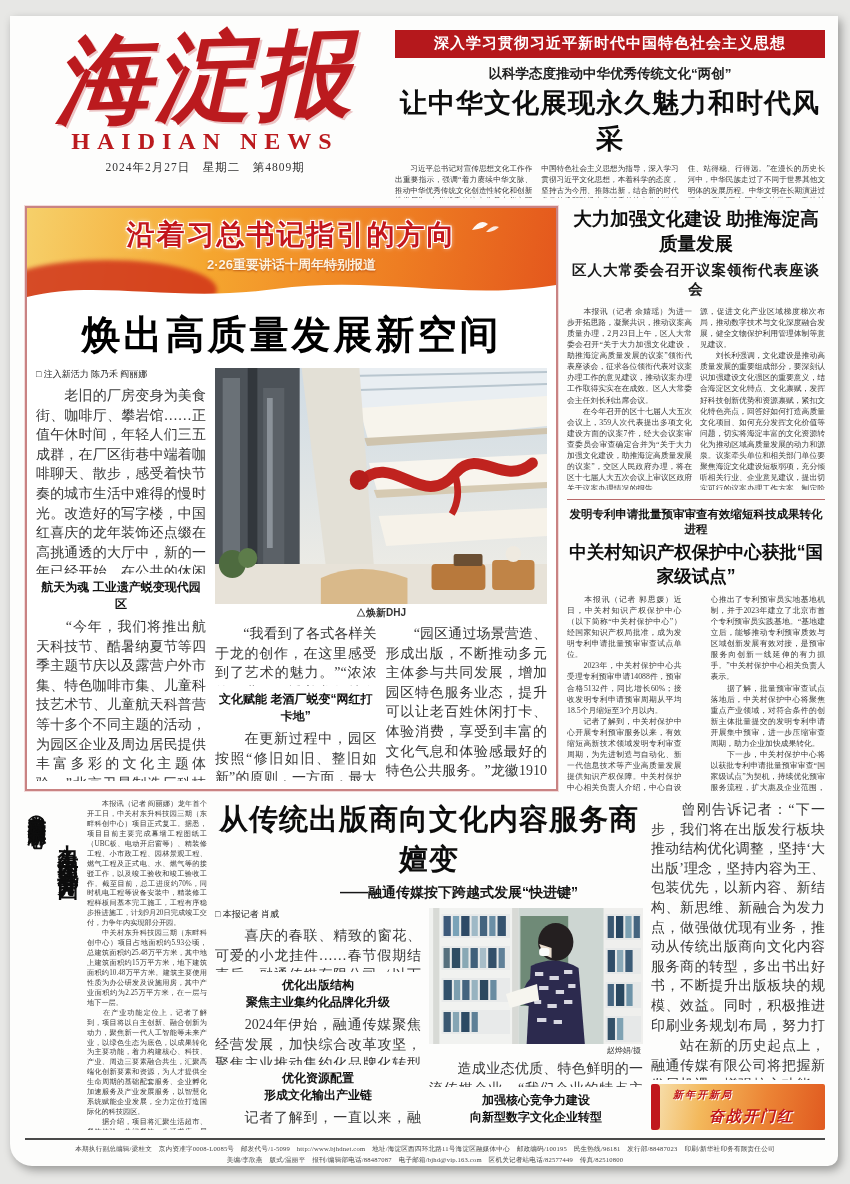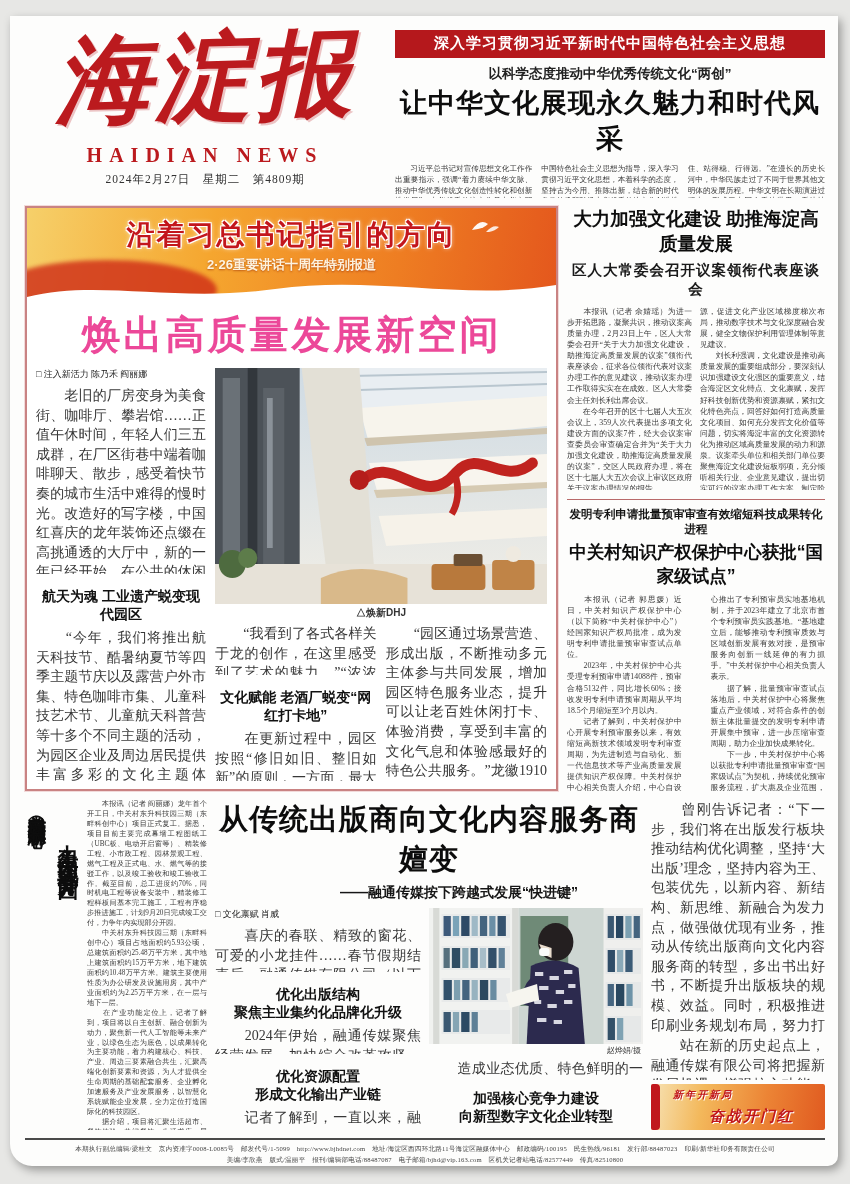--- a/index.html
+++ b/index.html
@@ -6,21 +6,21 @@
   html,body { width:850px; height:1184px; background:#e7e7e5; font-family:"Liberation Serif","DejaVu Serif",serif; }
   .stage { position:relative; width:850px; height:1184px; overflow:hidden; }
   .paper { position:absolute; left:10px; top:16px; width:828px; height:1150px; background:#fdfdfc;
            border-radius:0 0 10px 22px; box-shadow:3px 4px 10px rgba(0,0,0,.35); padding:14px 13px 6px 15px; }
 
   
   .header { display:flex; gap:10px; height:168px; }
   .masthead { width:360px; text-align:center; position:relative; }
   .mast-title { font-size:96px; font-weight:900; color:#bb1a1e; line-height:1.0; letter-spacing:4px;
                 font-style:italic; transform:rotate(-1.5deg); text-shadow:2px 2px 0 rgba(187,26,30,.25); white-space:nowrap; }
-  .mast-en { font-size:20px; font-weight:bold; color:#bb1a1e; letter-spacing:7px; margin-top:18px; }
+  .mast-en { font-size:24px; font-weight:bold; color:#bb1a1e; letter-spacing:7px; margin-top:2px; }
   .mast-org { font-size:11.5px; font-weight:bold; color:#bb1a1e; margin-top:5px; letter-spacing:1px; }
   .mast-date { font-size:11.5px; color:#333; margin-top:5px; letter-spacing:1px; }
   .head-right { flex:1; display:flex; flex-direction:column; }
   .slogan-bar { background:#b5181c; color:#fff; font-family:"Liberation Sans",sans-serif; font-weight:bold;
                 font-size:15px; text-align:center; padding:4px 0 5px; letter-spacing:1px; }
   .tr-kicker { text-align:center; font-family:"Liberation Sans",sans-serif; font-weight:bold; font-size:13.5px; color:#222; margin-top:7px; }
   .tr-headline { text-align:center; font-family:"Liberation Sans",sans-serif; font-weight:900; font-size:27px; color:#0d0d0d; margin-top:2px; letter-spacing:1px; }
   .tr-body { display:flex; gap:9px; margin-top:7px; flex:1; overflow:hidden; }
   .tr-col { flex:1; font-size:7.6px; line-height:1.42; color:#3a3a3a; text-align:justify; white-space:pre-line; overflow:hidden; }
 
@@ -28,27 +28,27 @@
   .main { display:flex; gap:9px; margin-top:8px; height:585px; }
   .feature { width:533px; border:2px solid #c98383; outline:1px solid #f2dada; position:relative; display:flex; flex-direction:column; background:#fff; }
   .fbanner { height:94px; position:relative; overflow:hidden;
              background:linear-gradient(100deg,#f6d06a 0%,#f5a62f 35%,#ee7d22 70%,#e4571d 100%); }
   .fbanner .swoosh { position:absolute; left:-30px; bottom:-18px; width:220px; height:60px; background:#cf2b17; border-radius:50%; filter:blur(2px); opacity:.8; }
   .fb-title { position:relative; text-align:center; font-family:"Liberation Sans",sans-serif; font-weight:900; font-size:28px; color:#c3161c; margin-top:8px; letter-spacing:2px;
               text-shadow:-1px -1px 0 #fff,1px -1px 0 #fff,-1px 1px 0 #fff,1px 1px 0 #fff,0 0 5px #fff; }
   .fb-sub { position:relative; text-align:center; font-family:"Liberation Sans",sans-serif; font-weight:bold; font-size:13px; color:#fdf3e0; margin-top:2px; text-shadow:0 1px 2px rgba(150,40,0,.6); }
   .fb-wave { position:absolute; bottom:-1px; left:0; width:100%; height:26px; display:block; }
   .dove { position:absolute; right:56px; top:8px; width:30px; height:20px; }
-  .f-headline { text-align:center; font-family:Liberation Mono, monospace; font-weight:900; font-size:39px; color:#ec4899; letter-spacing:3px; padding:6px 0 4px; }
+  .f-headline { text-align:center; font-family:Liberation Mono, monospace; font-weight:900; font-size:39px; color:#000000; letter-spacing:3px; padding:6px 0 4px; }
   .f-content { display:flex; gap:9px; padding:2px 9px 8px; flex:1; overflow:hidden; }
   .fcol1 { width:170px; display:flex; flex-direction:column; overflow:hidden; }
   .byline { font-size:9px; color:#222; margin-bottom:5px; }
   .btxt { font-size:14px; line-height:1.4; color:#373737; text-align:justify; white-space:pre-line; overflow:hidden; }
   .t1 { height:188px; }
-  .subhead-s { font-family:"Liberation Sans",sans-serif; font-weight:bold; font-size:14px; color:#111; text-align:center; margin:14px 0 4px; }
+  .subhead-s { font-family:"Liberation Sans",sans-serif; font-weight:bold; font-size:12px; color:#111; text-align:center; margin:5px 0 4px; }
   .t2 { flex:1; }
   .fright { flex:1; display:flex; flex-direction:column; overflow:hidden; }
   .photo1 { width:100%; height:236px; display:block; }
   .pcap { text-align:center; font-size:10px; font-weight:bold; color:#333; padding:2px 0 4px; font-family:"Liberation Sans",sans-serif; }
   .fcols { display:flex; gap:9px; flex:1; overflow:hidden; }
   .fcol { flex:1; display:flex; flex-direction:column; overflow:hidden; }
 
   .sidebar { flex:1; display:flex; flex-direction:column; overflow:hidden; }
   .sb-head1 { text-align:center; font-family:"Liberation Sans",sans-serif; font-weight:900; font-size:18.5px; color:#0d0d0d; }
   .sb-sub1 { text-align:center; font-family:"Liberation Sans",sans-serif; font-weight:bold; font-size:14.5px; color:#1a1a1a; margin-top:5px; letter-spacing:1px; }
@@ -216,21 +216,21 @@
 　　在产业功能定位上，记者了解到，项目将以自主创新、融合创新为动力，聚焦新一代人工智能等未来产业，以绿色生态为底色，以成果转化为主要功能，着力构建核心、科技、产业、周边三要素融合共生，汇聚高端化创新要素和资源，为人才提供全生命周期的基础配套服务、企业孵化加速服务及产业发展服务，以智慧化系统赋能企业发展，全力定位打造国际化的科技园区。
 　　据介绍，项目将汇聚生活超市、餐饮体验、热门餐饮、生活书店、屋顶花园等约3公顷近30万的配套，以“园+家+生活”的全要素生活场景实现全覆盖，在品牌商业组合上，将以各类特色多元化线下体验场景，全力打造成“区域商业中心+时尚生活地标+热门餐饮打卡地”。
 （产业空间报道见4版）</div>
       </div>
 
       <div class="bm">
         <div class="bm-headline">从传统出版商向文化内容服务商嬗变</div>
         <div class="bm-sub">——融通传媒按下跨越式发展“快进键”</div>
         <div class="bm-cols">
           <div class="bm-colA">
-            <div class="byline">□ 文化禀赋 肖威</div>
+            <div class="byline">□ 本报记者 肖威</div>
             <div class="btxt" style="height:46px">　　喜庆的春联、精致的窗花、可爱的小龙挂件……春节假期结束后，融通传媒有限公司（以下简称“融通传媒”）的员工们在各自的岗位上忙碌起来，以元气满满、干劲十足的状态，投入到新一年的工作，力争实现新年“开门红”。</div>
             <div class="subhead-s" style="white-space:pre-line;">优化出版结构
 聚焦主业集约化品牌化升级</div>
             <div class="btxt" style="flex:1">　　2024年伊始，融通传媒聚焦经营发展，加快综合改革攻坚，聚焦主业推动集约化品牌化转型升级，出版主业聚焦精品化品牌化及优化出版结构，印刷业务聚焦集约化产业转型升级，地理信息服务聚焦核心能力提升、资产运营聚焦专业能力建设，稳妥推进市场化结构化融合改革，加快推进薪酬改革、机构精简、制度改革，发挥出版传媒旗舰平台的主要牵引作用。
 　　融通传媒有限公司党委书记、总经理曾刚告诉记者：“今年我们以增强核心功能、提升核心竞争力为目标，强化党建引领，推进融合改革，加强基础管理，做足内容活力，积极推进产业培育和产品建设，全面防范化解经营风险，均衡提升经营发展质效，着力打造融通传媒特色品牌。”</div>
             <div class="subhead-s" style="white-space:pre-line;">优化资源配置
 形成文化输出产业链</div>
             <div class="btxt" style="height:22px">　　记者了解到，一直以来，融通传媒以传承红色基因、传播先进文化为使命，打</div>
           </div>
           <div class="bm-colB">

